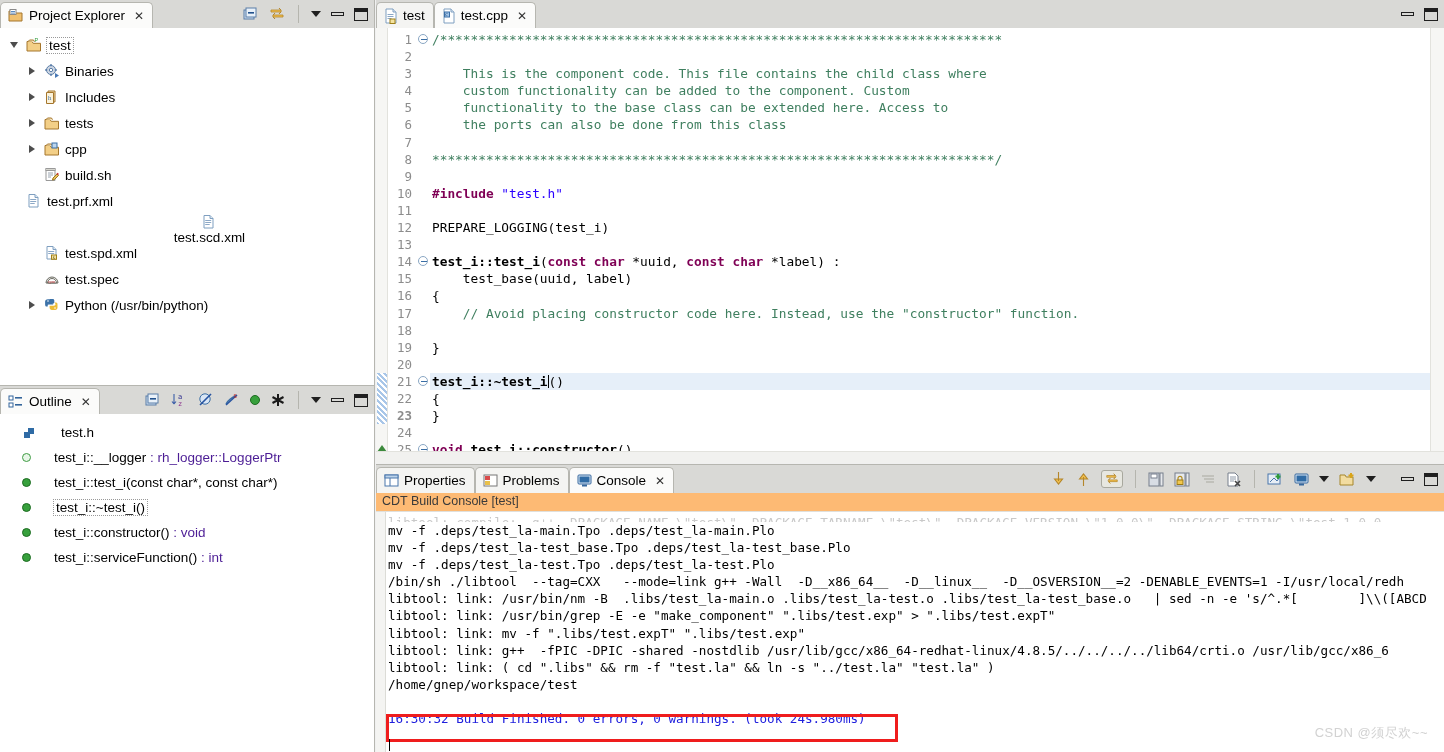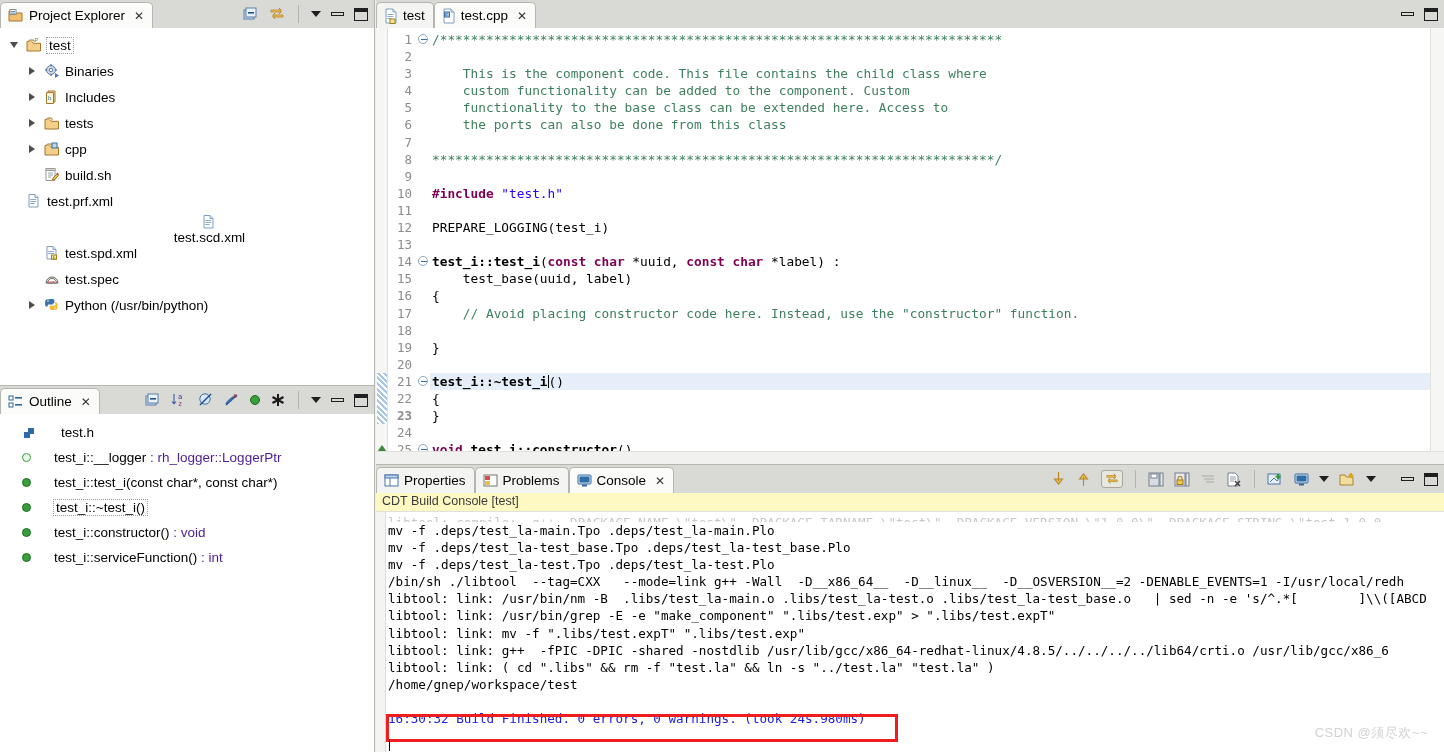--- a/index.html
+++ b/index.html
@@ -89,21 +89,21 @@
   .pp  { color:#7f0055; font-weight:bold; }
   .str { color:#2a00ff; }
   .bold { font-weight:bold; }
   .caret { display:inline-block; width:1px; height:13px; background:#000; vertical-align:-2px;
            box-shadow:0 0 0 1px #444 inset; border-left:1px solid #000; }
   .vscroll { position:absolute; right:0; top:0; width:14px; height:100%; background:#f6f6f4; border-left:1px solid #e2e2dd;}
   .hscroll { position:absolute; left:0; bottom:0; height:12px; width:100%; background:#f1f1ef; border-top:1px solid #e2e2dd;}
 
   
   #console { left:376px; top:464px; width:1068px; height:288px; background:#fff; border-top:1px solid #b6b6b0;}
-  .console-title { height:19px; background:#fef9c3; color:#3a3a3a; font-size:12.5px;
+  .console-title { height:19px; background:#fdba74; color:#3a3a3a; font-size:12.5px;
       padding:1px 0 0 6px; border-bottom:1px solid #e0e0dc;}
   .console-body { position:relative; height: calc(100% - 28px - 19px); background:#fff; display:flex; }
   .console-gutter { width:10px; background:#f4f4f2; border-right:1px solid #dcdcd7; }
   .console-text { flex:1; padding:2px 0 0 2px; font-family:"DejaVu Sans Mono","Liberation Mono",monospace;
       font-size:12.6px; line-height:17.1px; white-space:pre; overflow:hidden; position:relative; }
   .con-line { height:17.1px; }
   .con-line.clipped { color:#c9c9c9; height:8px; overflow:hidden; }
   .con-blue { color:#2020dd; }
   .redbox { position:absolute; border:3px solid #ef1d1d; }
   .watermark { position:absolute; right:16px; bottom:10px; color:#d2d2d2; font-size:13px; letter-spacing:.5px;}

